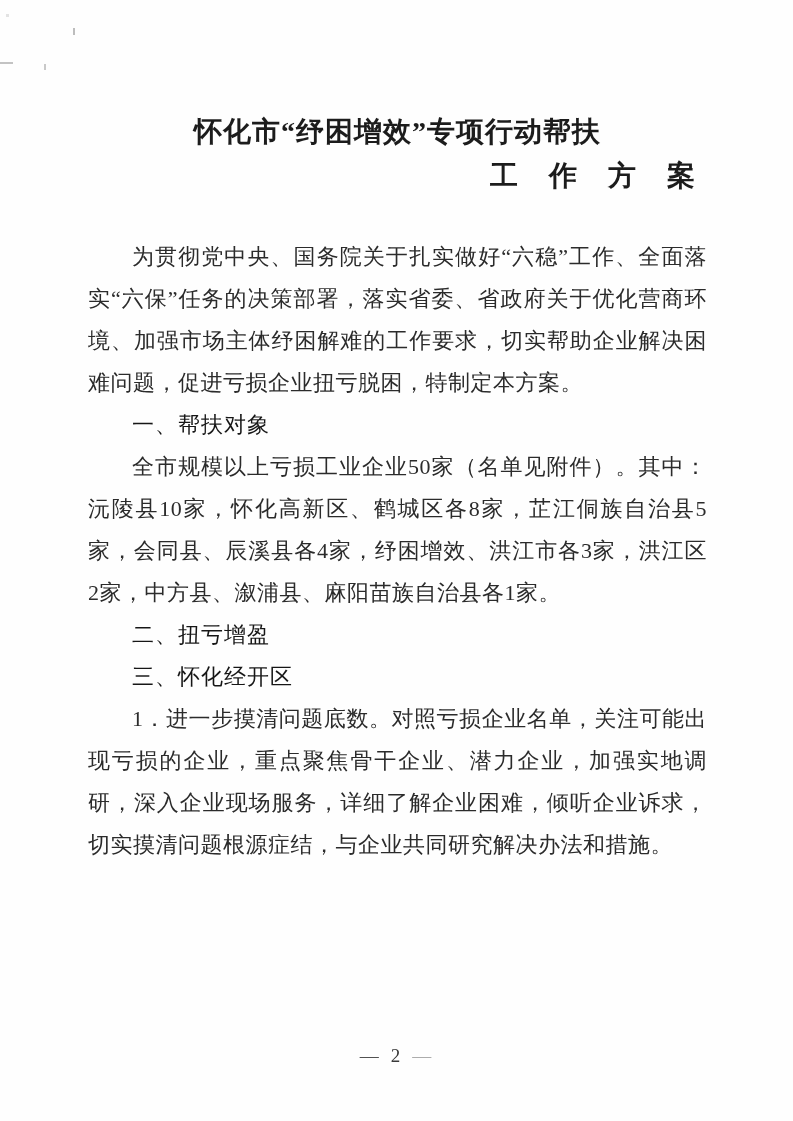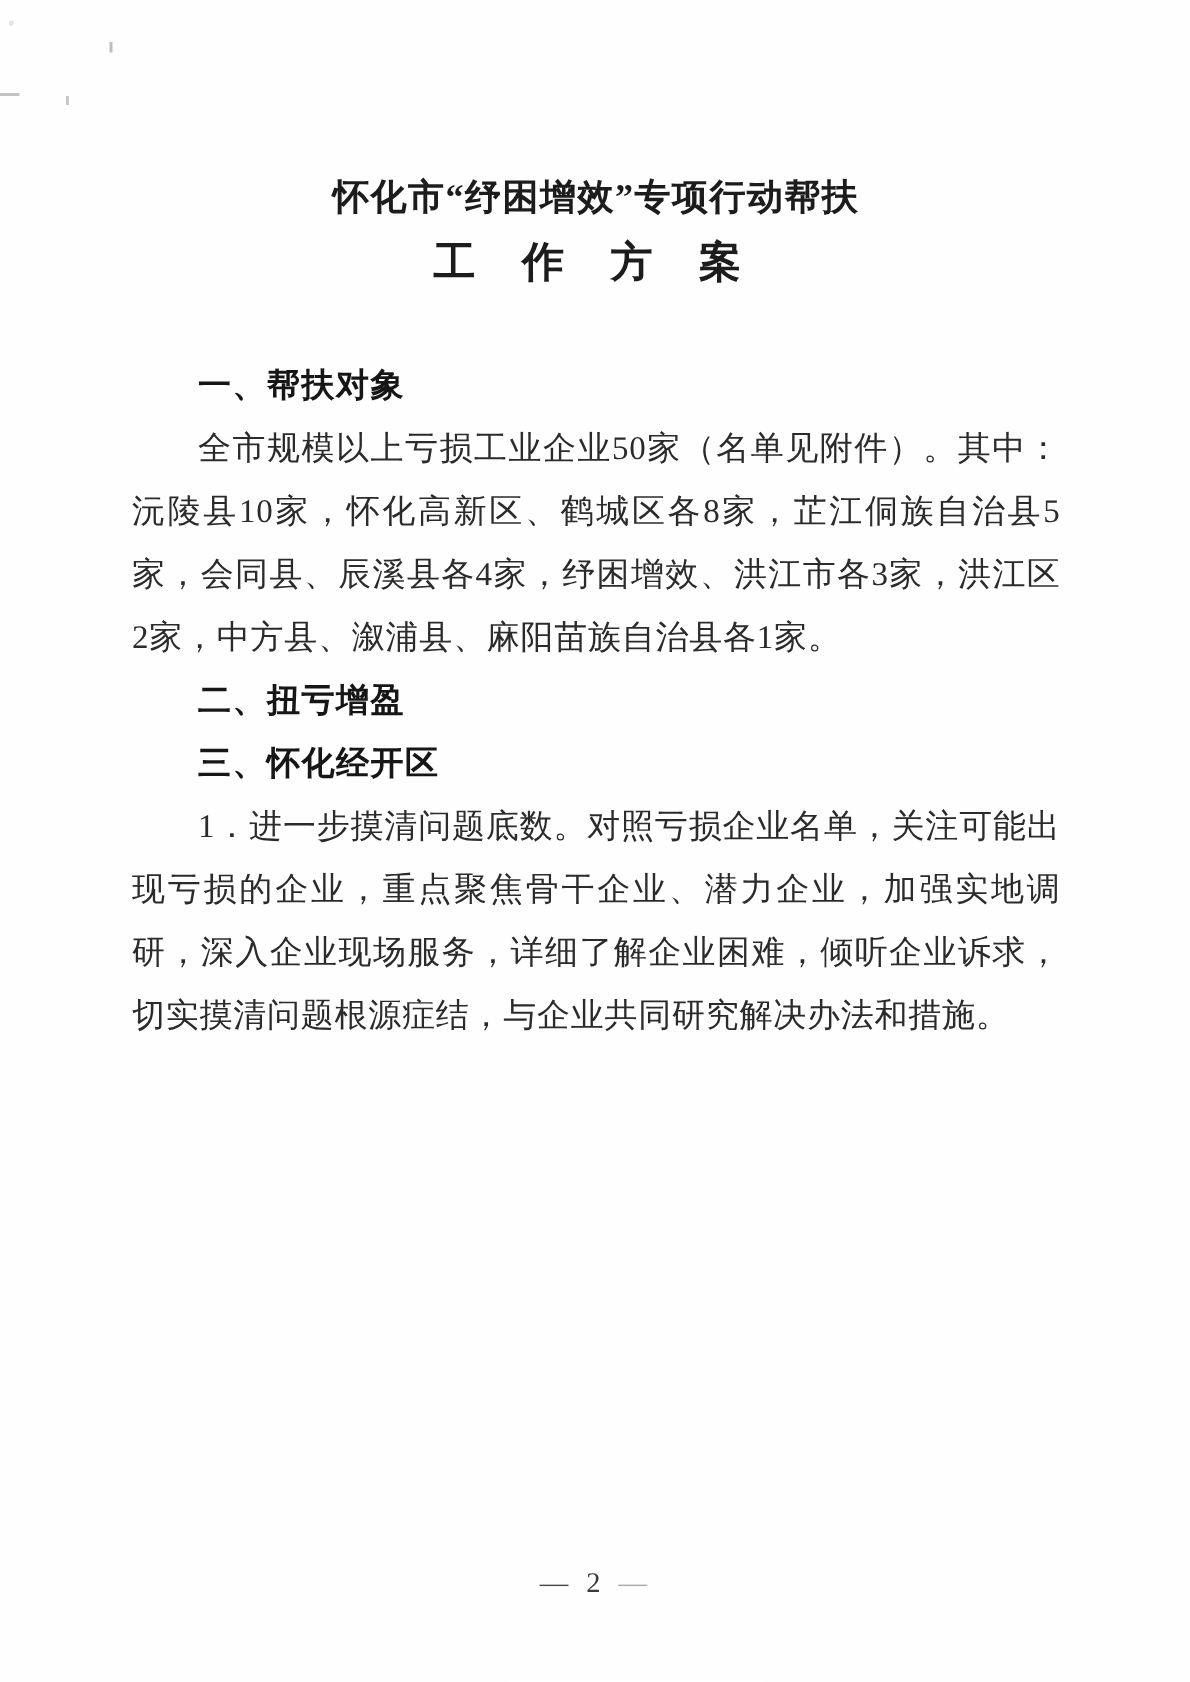--- a/index.html
+++ b/index.html
@@ -18,51 +18,51 @@
   }
   .content {
     position: absolute;
     left: 88px;
     right: 86px;
     top: 0;
   }
   .title {
     margin-top: 110px;
     text-align: center;
-    font-size: 24px;
+    font-size: 28px;
     font-weight: bold;
     line-height: 44px;
     color: #1c1c1c;
     letter-spacing: 1px;
     font-family: "Liberation Serif", "DejaVu Serif", serif;
   }
   .title-line2 {
     margin-top: 0;
-    text-align: center;
+    text-align: right;
     font-size: 28px;
     font-weight: bold;
     line-height: 44px;
     color: #1c1c1c;
     letter-spacing: 12px;
     margin-bottom: 38px;
   }
   .body-para {
     margin: 0;
     font-size: 22px;
     line-height: 42px;
     text-align: justify;
     text-indent: 2em;
     color: #2b2b2b;
     letter-spacing: 0.5px;
   }
   .section-heading {
     margin: 0;
     font-size: 22px;
     line-height: 42px;
-    font-weight: bold;
+    font-weight: normal;
     text-indent: 2em;
     color: #161616;
     font-family: "Liberation Sans", "DejaVu Sans", sans-serif;
     letter-spacing: 1px;
   }
   .footer {
     position: absolute;
     left: 0;
     right: 0;
     bottom: 54px;
@@ -89,20 +89,21 @@
   <div class="artifact artifact-2"></div>
   <div class="artifact artifact-3"></div>
   <div class="artifact artifact-4"></div>
 
   <div class="content">
 
     <div class="title">怀化市“纾困增效”专项行动帮扶</div>
 
     <div class="title-line2">工 作 方 案</div>
 
+    <p class="body-para">为贯彻党中央、国务院关于扎实做好“六稳”工作、全面落实“六保”任务的决策部署，落实省委、省政府关于优化营商环境、加强市场主体纾困解难的工作要求，切实帮助企业解决困难问题，促进亏损企业扭亏脱困，特制定本方案。</p>
 
     <h2 class="section-heading">一、帮扶对象</h2>
 
     <p class="body-para">全市规模以上亏损工业企业50家（名单见附件）。其中：沅陵县10家，怀化高新区、鹤城区各8家，芷江侗族自治县5家，会同县、辰溪县各4家，纾困增效、洪江市各3家，洪江区2家，中方县、溆浦县、麻阳苗族自治县各1家。</p>
 
     <h2 class="section-heading">二、扭亏增盈</h2>
 
 
     <h2 class="section-heading">三、怀化经开区</h2>
 

